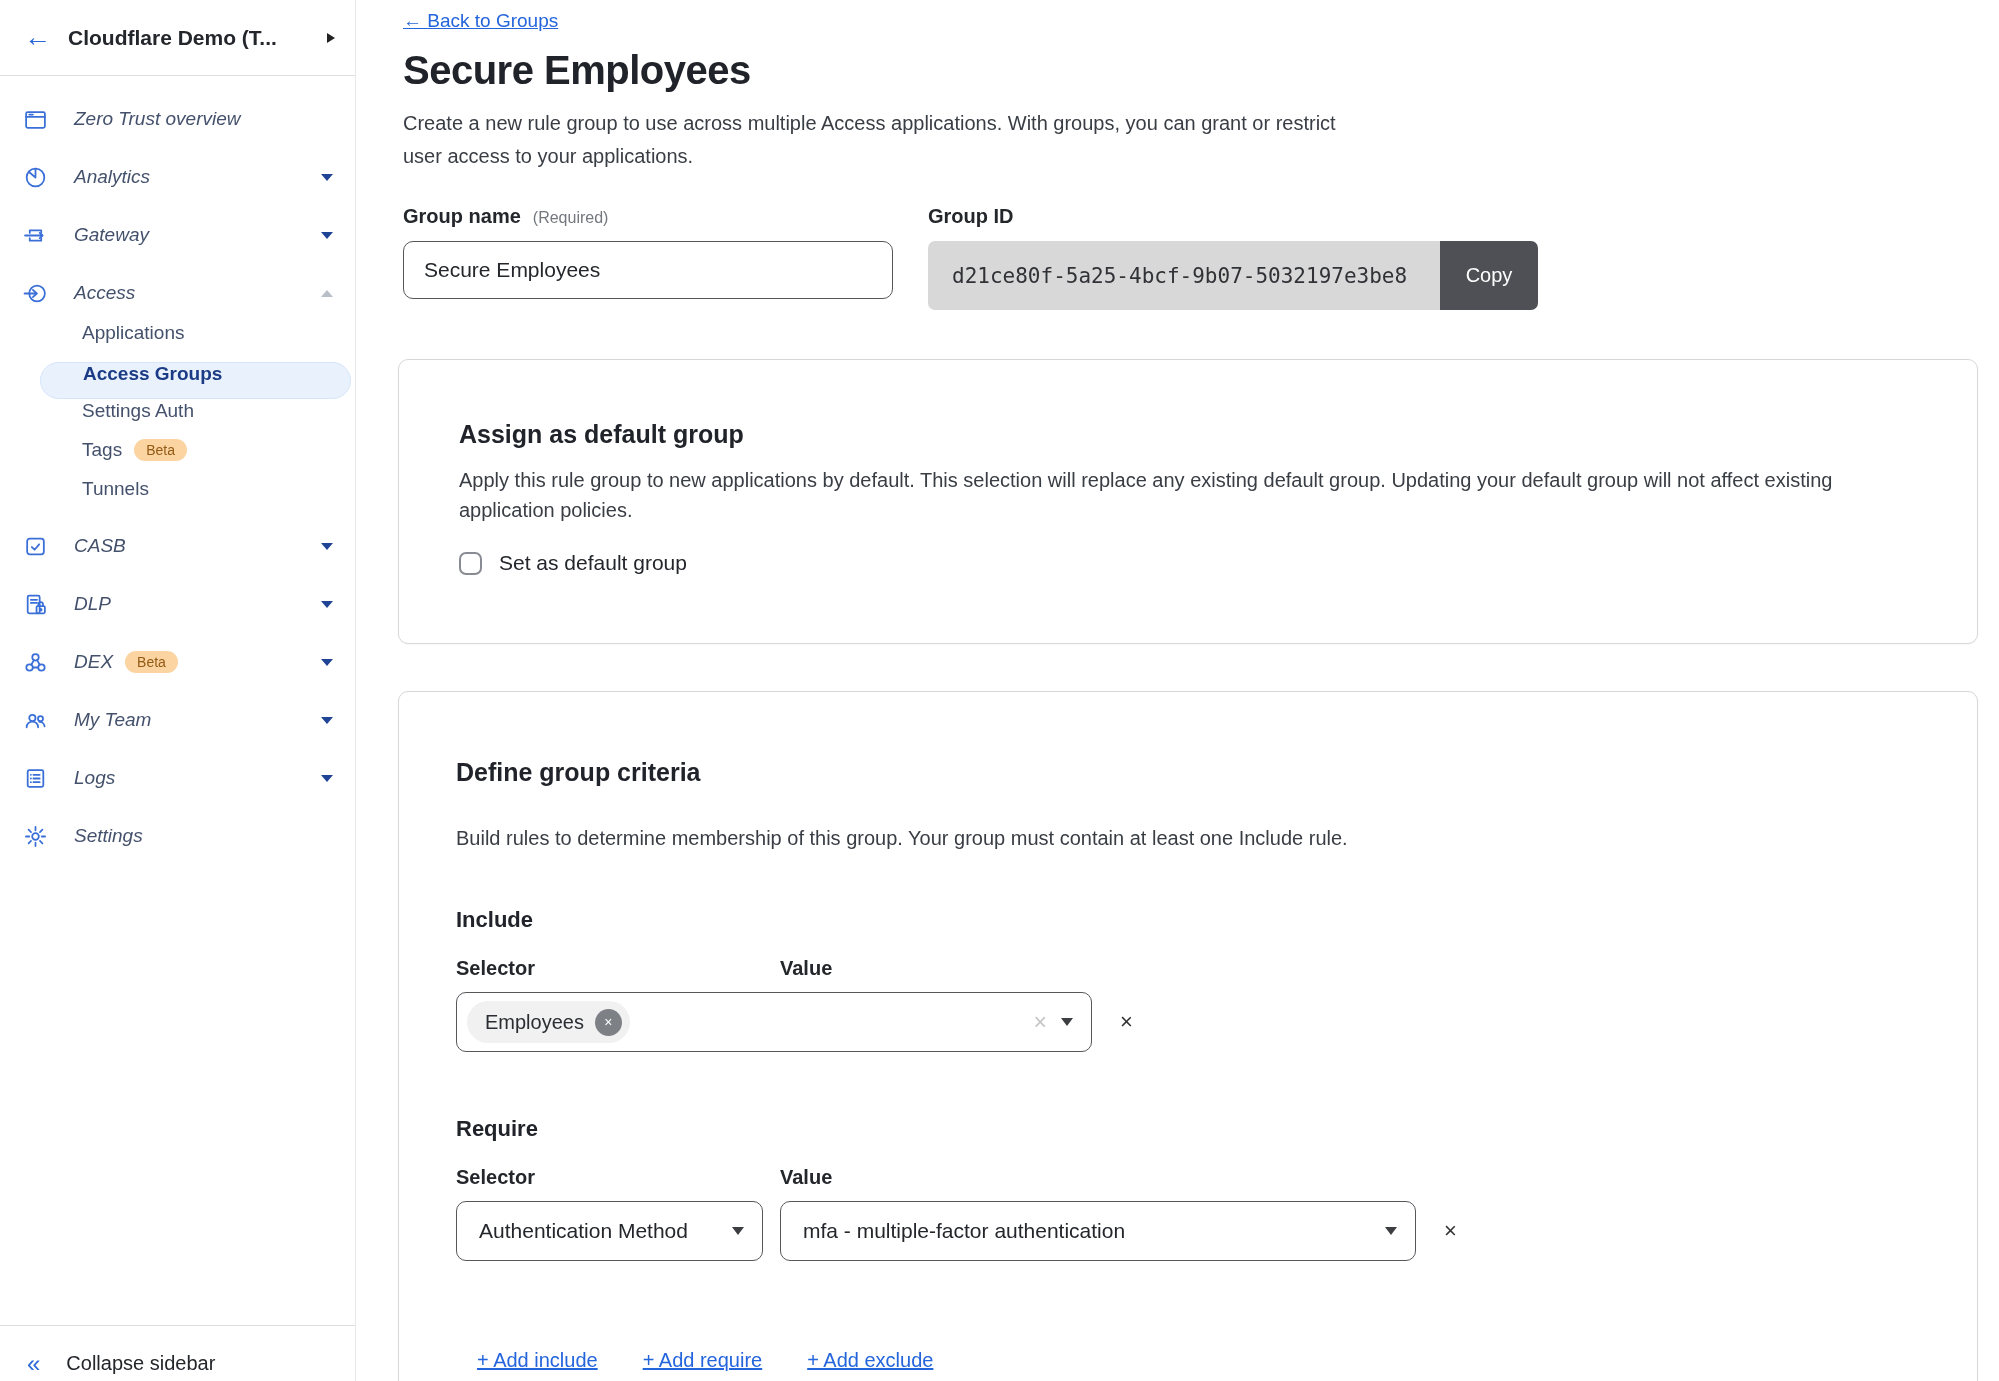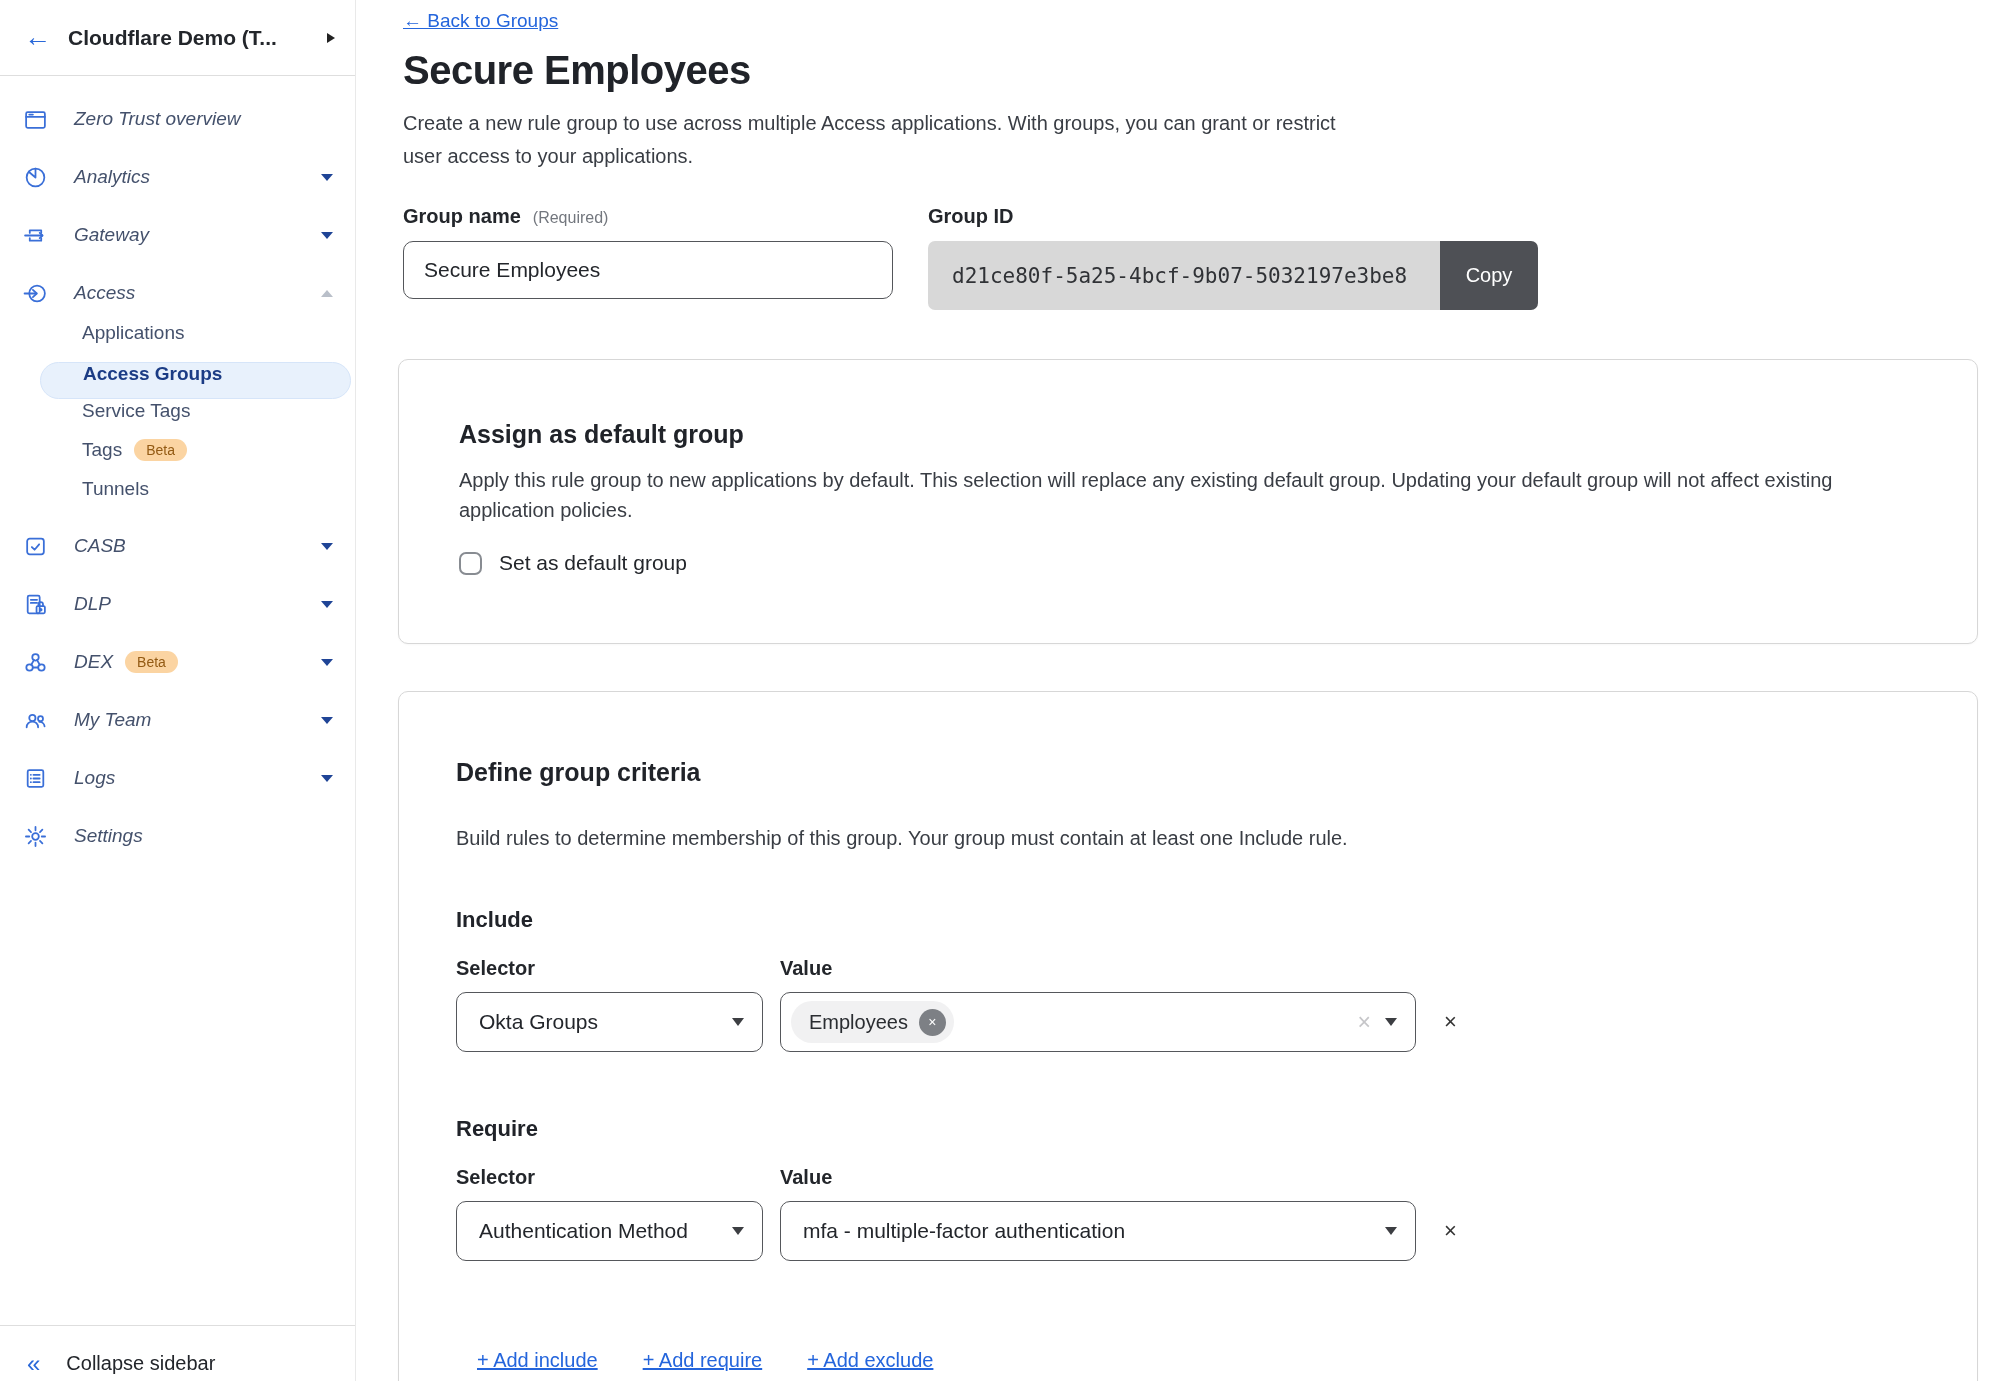--- a/index.html
+++ b/index.html
@@ -131,21 +131,21 @@
     </div>
 
     <div class="sub-list">
       <div class="sub-item">
         <span>Applications</span>
       </div>
       <div class="sub-item active">
         <span>Access Groups</span>
       </div>
       <div class="sub-item">
-        <span>Service Tags</span>
+        <span>Settings Auth</span>
       </div>
       <div class="sub-item">
         <span>Tags</span>
         <span class="badge-beta">Beta</span>
       </div>
       <div class="sub-item">
         <span>Tunnels</span>
       </div>
     </div>
 
@@ -282,24 +282,20 @@
   <section class="card card2">
     <h2>Define group criteria</h2>
     <p class="card-desc" style="margin-top:36px;">Build rules to determine membership of this group. Your group must contain at least one Include rule.</p>
 
     <h3 class="rule-h3 mt-inc">Include</h3>
     <div class="rule-labels">
       <span class="l1">Selector</span>
       <span class="l2">Value</span>
     </div>
     <div class="rule-row">
-      <div class="select sel-selector">
-        <span class="sel-text">Okta Groups</span>
-        <span class="sel-caret"></span>
-      </div>
       <div class="select sel-value">
         <span class="chip">
           <span>Employees</span>
           <span class="chip-x">×</span>
         </span>
         <span class="sel-text"></span>
         <span class="clear-x">×</span>
         <span class="sel-caret"></span>
       </div>
       <span class="row-x">×</span>

